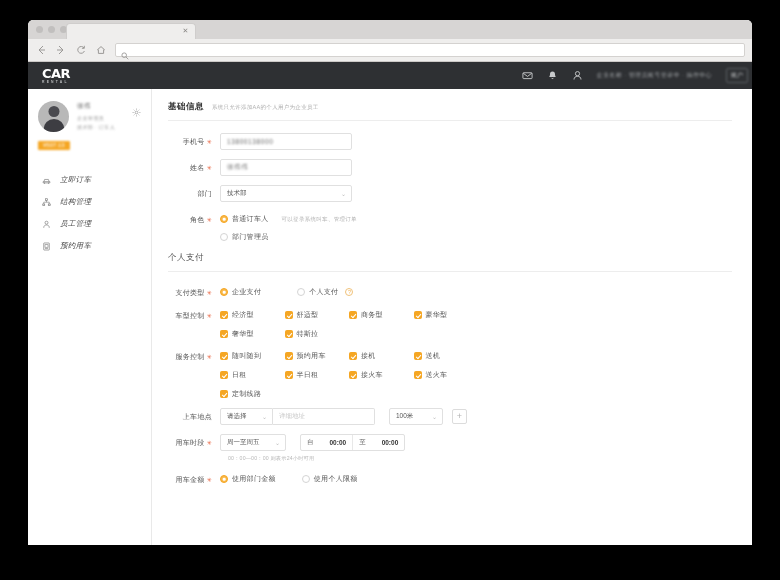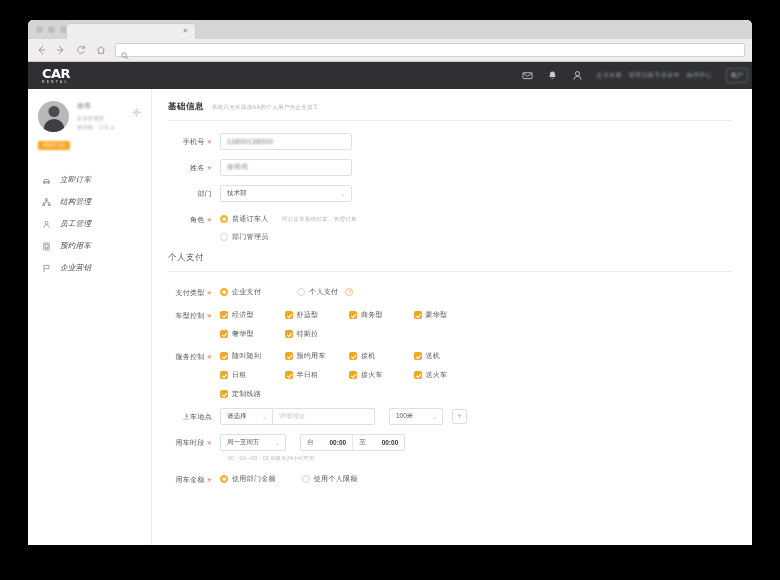--- a/index.html
+++ b/index.html
@@ -357,29 +357,20 @@
           <div class="nav-item">
             <span class="nav-ic">
               <svg width="9" height="9" viewBox="0 0 12 12">
                   <rect x="2.3" y="1.3" width="7.4" height="9.4" rx="0.6" fill="none" stroke="currentColor" stroke-width="0.9"></rect>
                   <rect x="4" y="3.6" width="4" height="3.4" fill="none" stroke="currentColor" stroke-width="0.8"></rect>
                   <path d="M4 8.7 H8" stroke="currentColor" stroke-width="0.8"></path>
                 </svg>
             </span>
             <span class="nav-label">预约用车</span>
           </div>
-          <div class="nav-item">
-            <span class="nav-ic">
-              <svg width="9" height="9" viewBox="0 0 12 12">
-                  <path d="M2.6 1.3 V10.7" stroke="currentColor" stroke-width="0.9"></path>
-                  <path d="M2.6 1.8 H9.4 V6.2 H2.6" fill="none" stroke="currentColor" stroke-width="0.9"></path>
-                </svg>
-            </span>
-            <span class="nav-label">企业营销</span>
-          </div>
         </div>
       </div>
 
       <div class="content">
 
         <div class="sec-head">
           <span class="sec-title">基础信息</span>
           <span class="sec-sub">系统只允许添加AA的个人用户为企业员工</span>
         </div>
         <div class="divider"></div>

